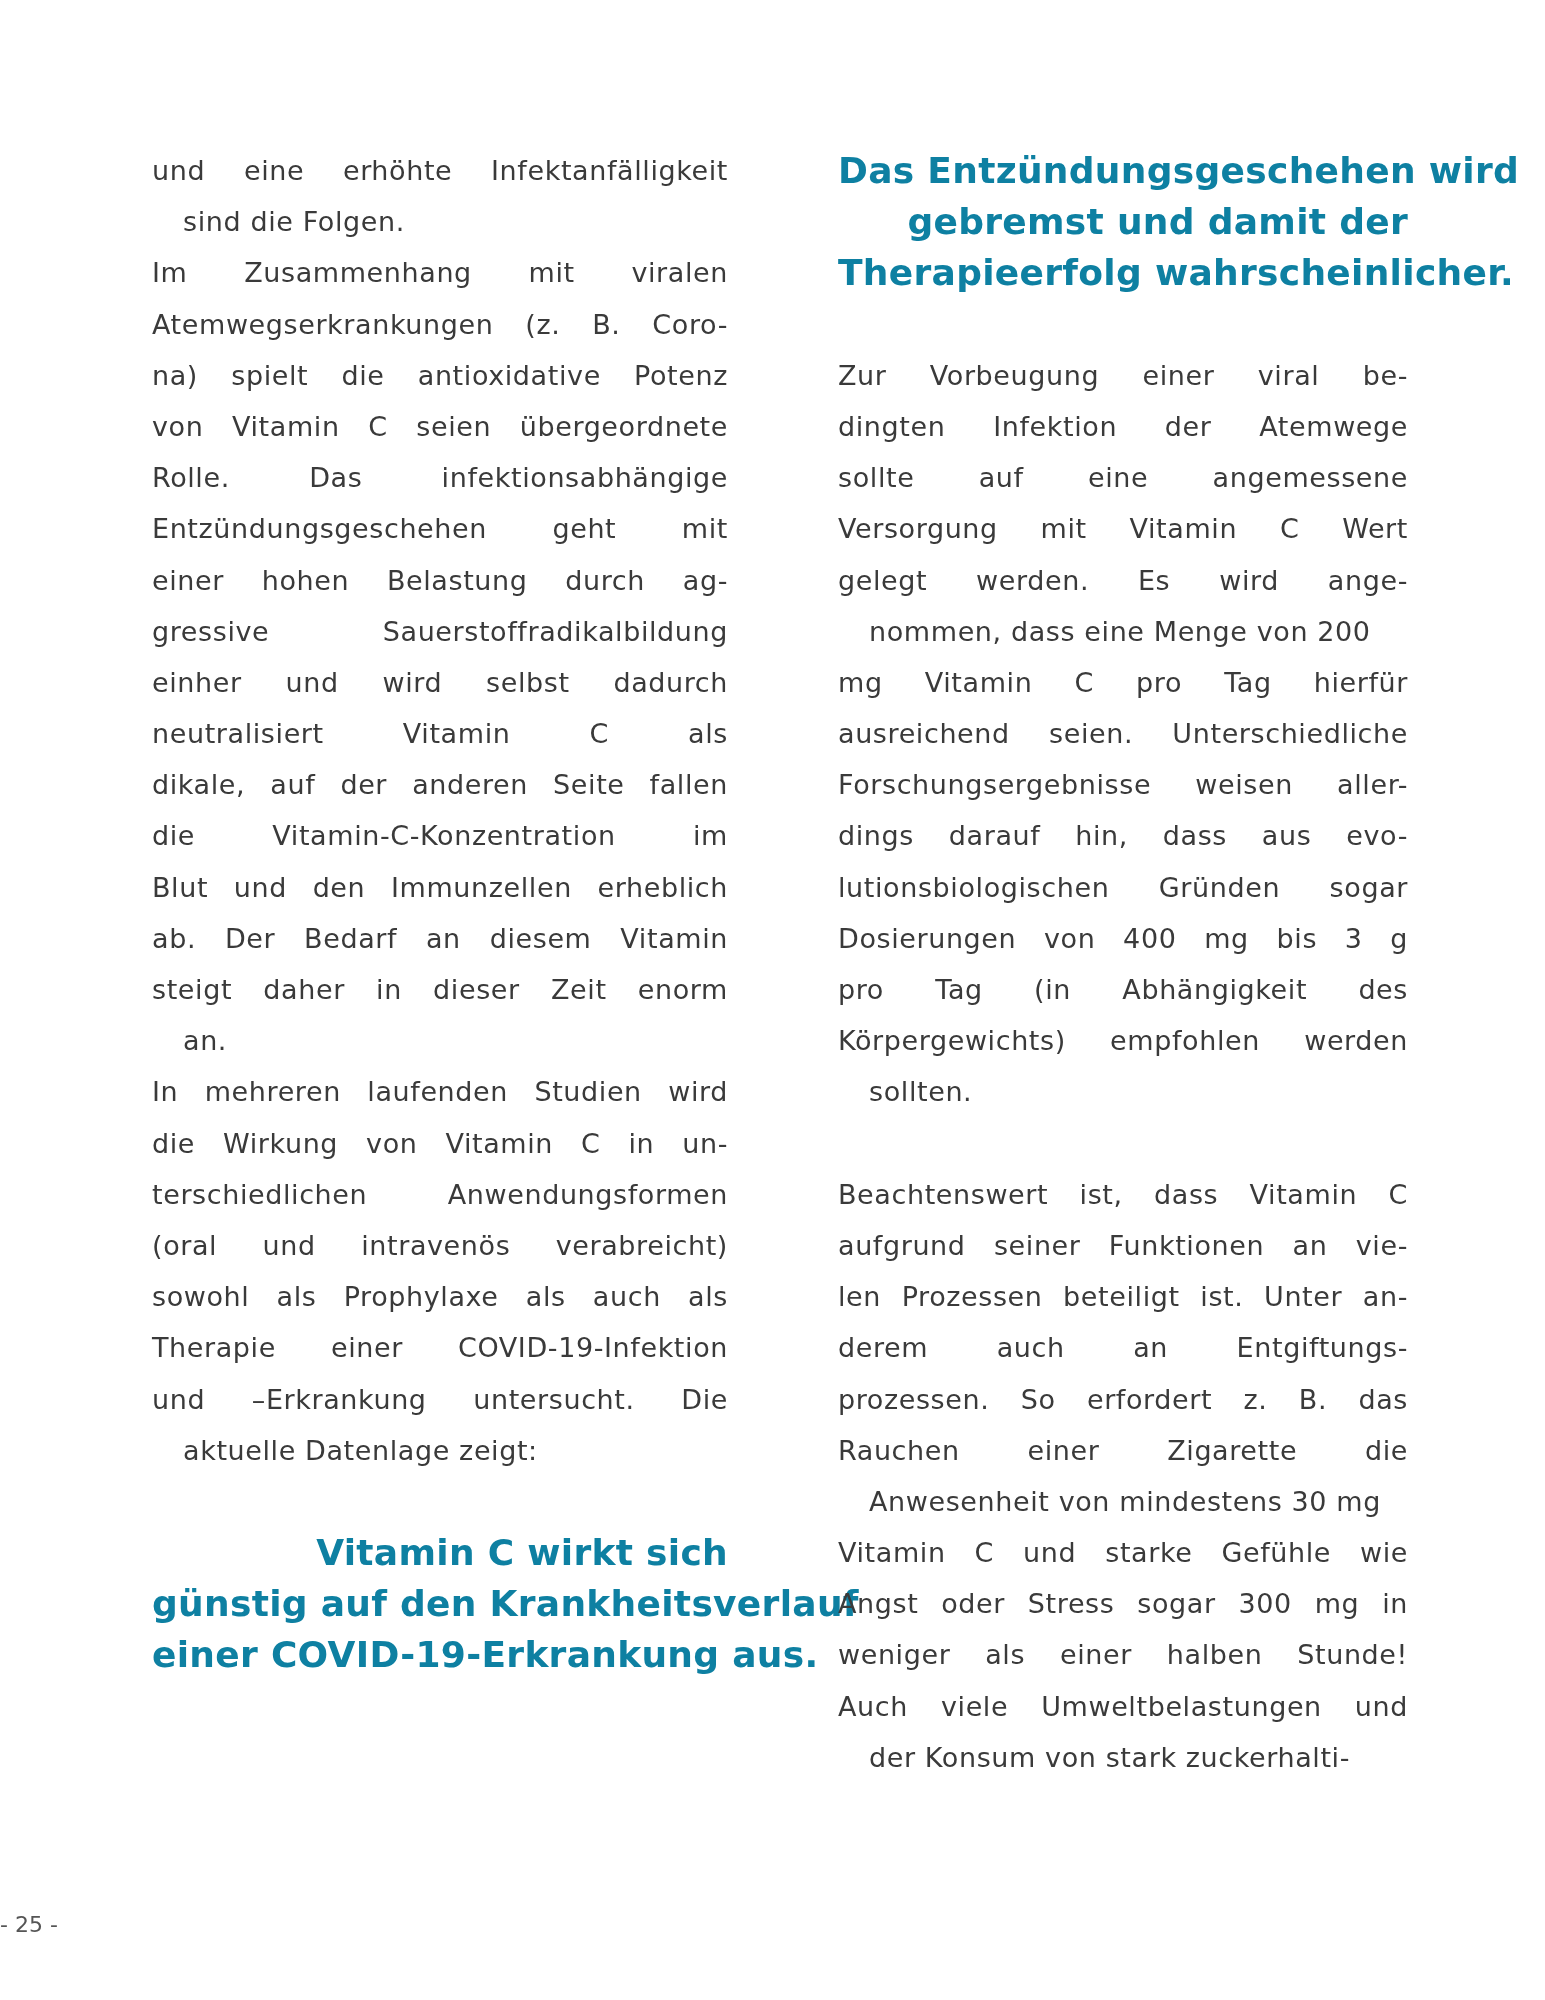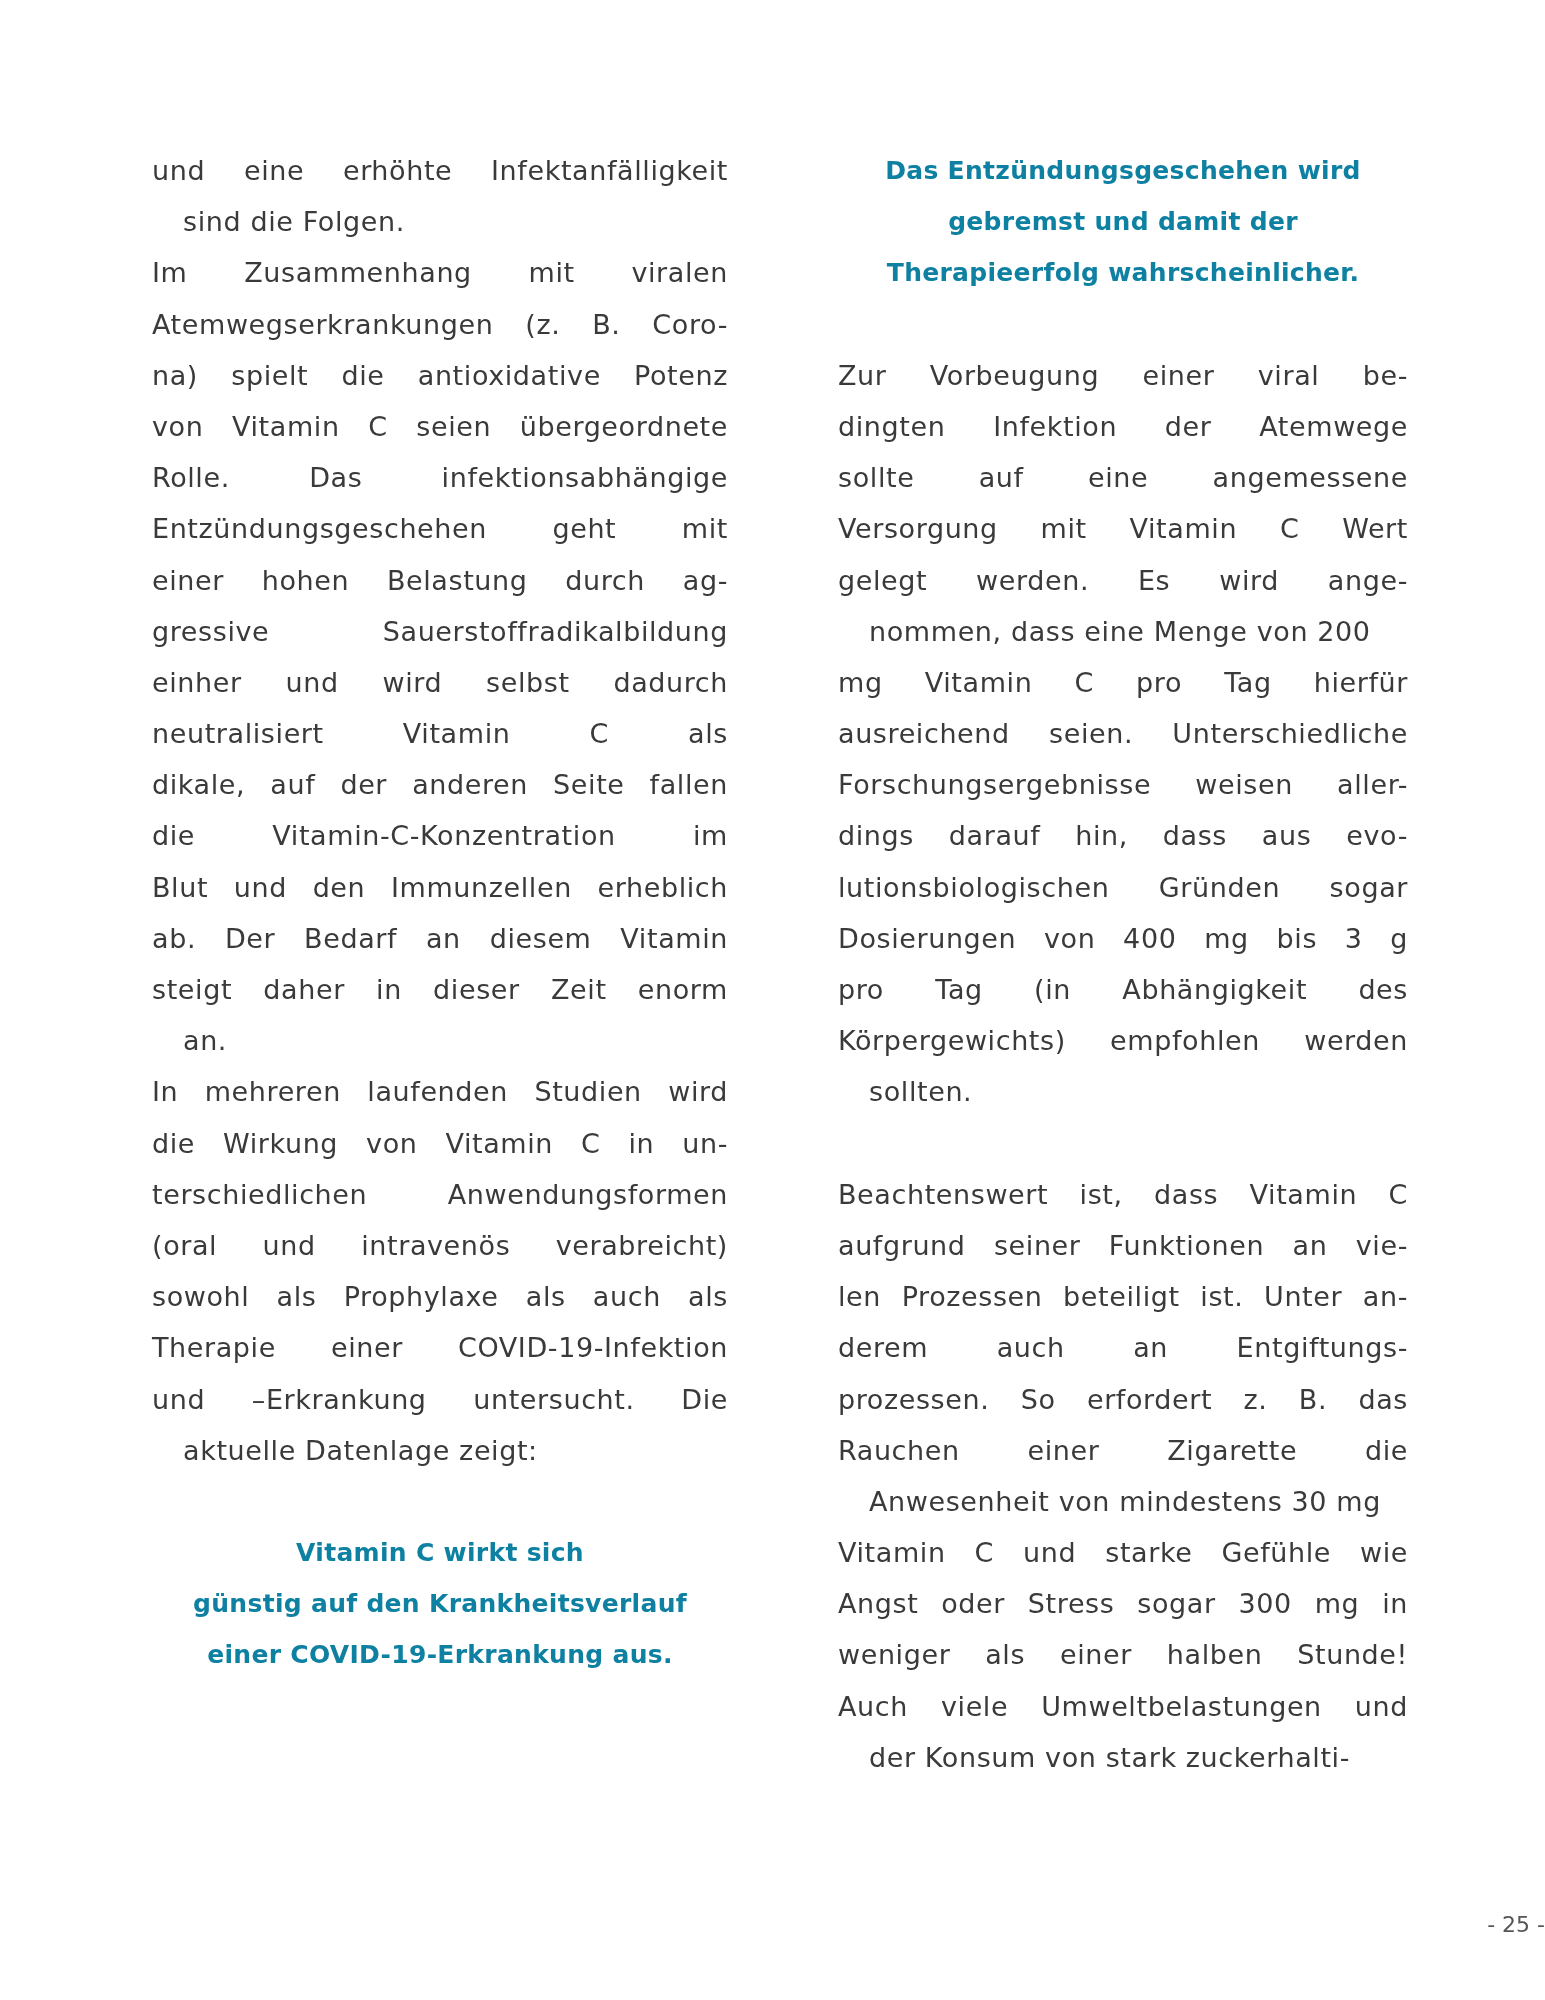--- a/index.html
+++ b/index.html
@@ -6,23 +6,23 @@
   body { width: 1545px; height: 2000px; position: relative; overflow: hidden;
          font-family: "DejaVu Sans", sans-serif; color: #3a3a3a; }
   .col { position: absolute; top: 145px; font-size: 27px; line-height: 51.2px;
          letter-spacing: 0.6px; }
   .col.left { left: 152px; width: 576px; }
   .col.right { left: 838px; width: 570px; }
   .line { display: block; height: 51.2px; white-space: nowrap; text-align: justify;
           text-align-last: justify; overflow: visible; }
   .line.last { text-align-last: left; margin-left: 31px; }
   .line.blank { height: 51.2px; }
-  .hl { display: block; height: 51.2px; text-align: center; color: #0e80a2;
-        font-weight: bold; font-size: 25px; white-space: nowrap; letter-spacing: 0.3px; }
-  .page-number { position: absolute; top: 1912px; left: 0; width: 1545px; text-align: right;
+  .hl { display: block; height: 51.2px; text-align: right; color: #0e80a2;
+        font-weight: bold; font-size: 36px; white-space: nowrap; letter-spacing: 0.3px; }
+  .page-number { position: absolute; top: 1912px; left: 0; width: 1545px; text-align: left;
                  font-size: 22px; color: #555555; font-family: "DejaVu Sans", sans-serif; }
 </style>
 </head>
 <body>
 
 <div class="col left">
   <div>
     <span class="line">und eine erhöhte Infektanfälligkeit</span>
     <span class="line last">sind die Folgen.</span>
   </div>

